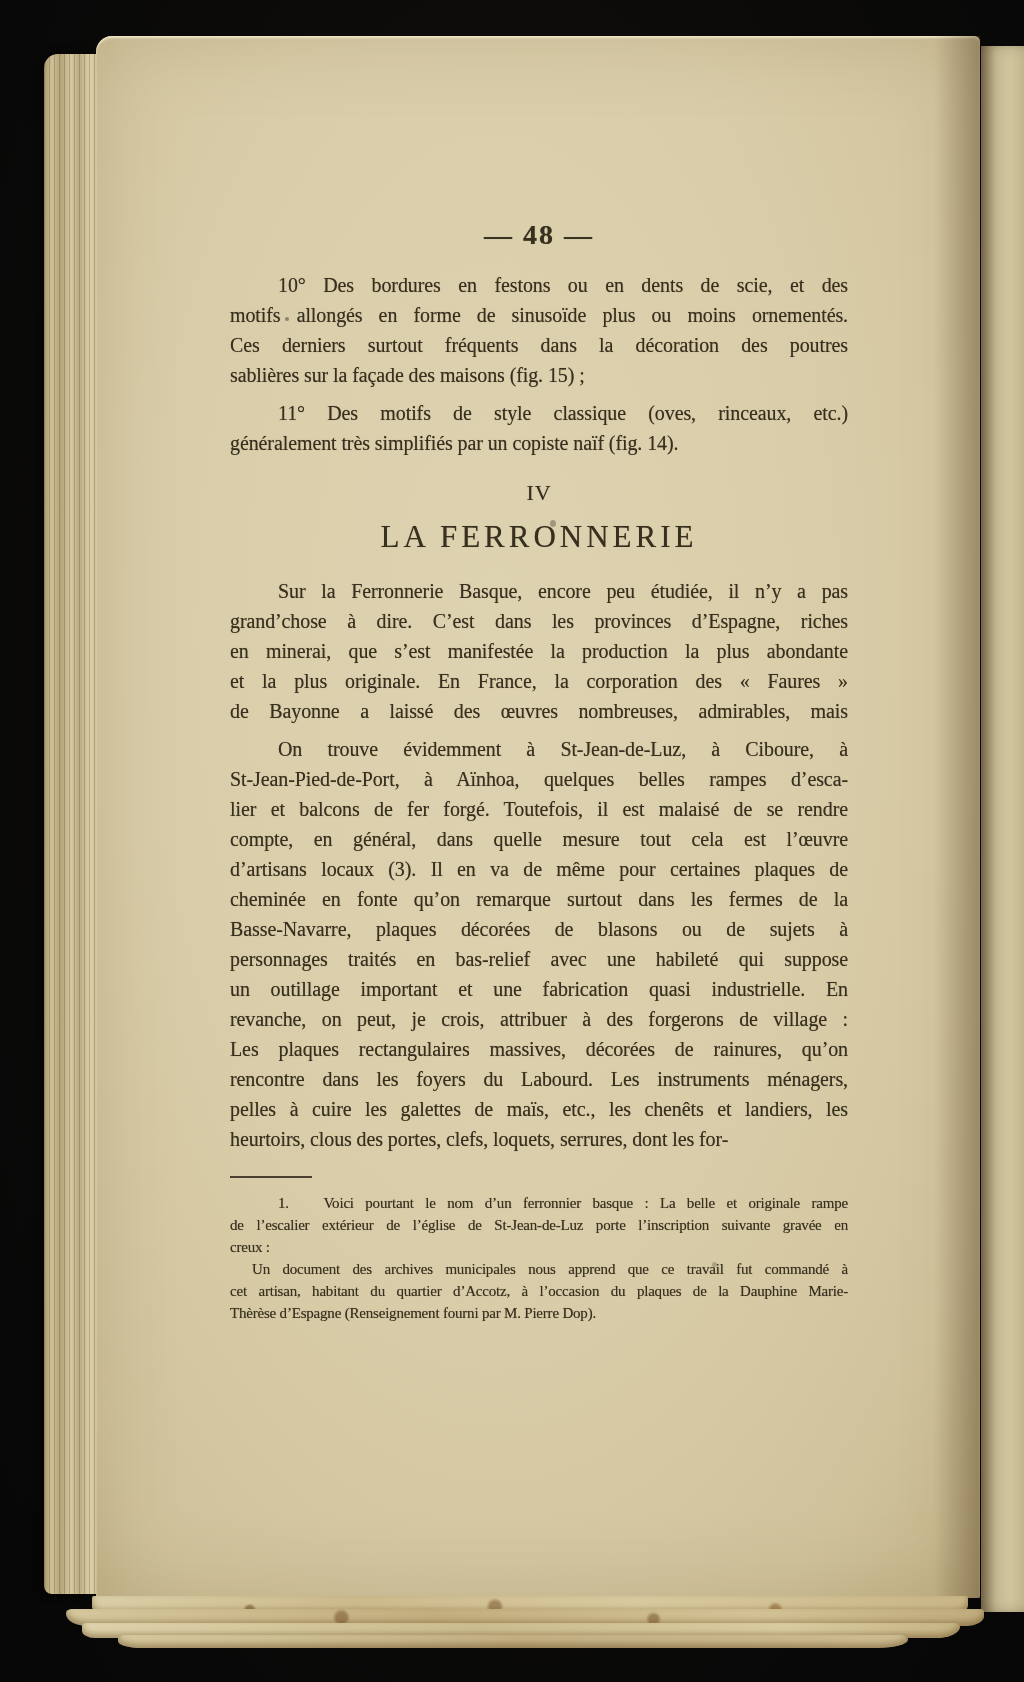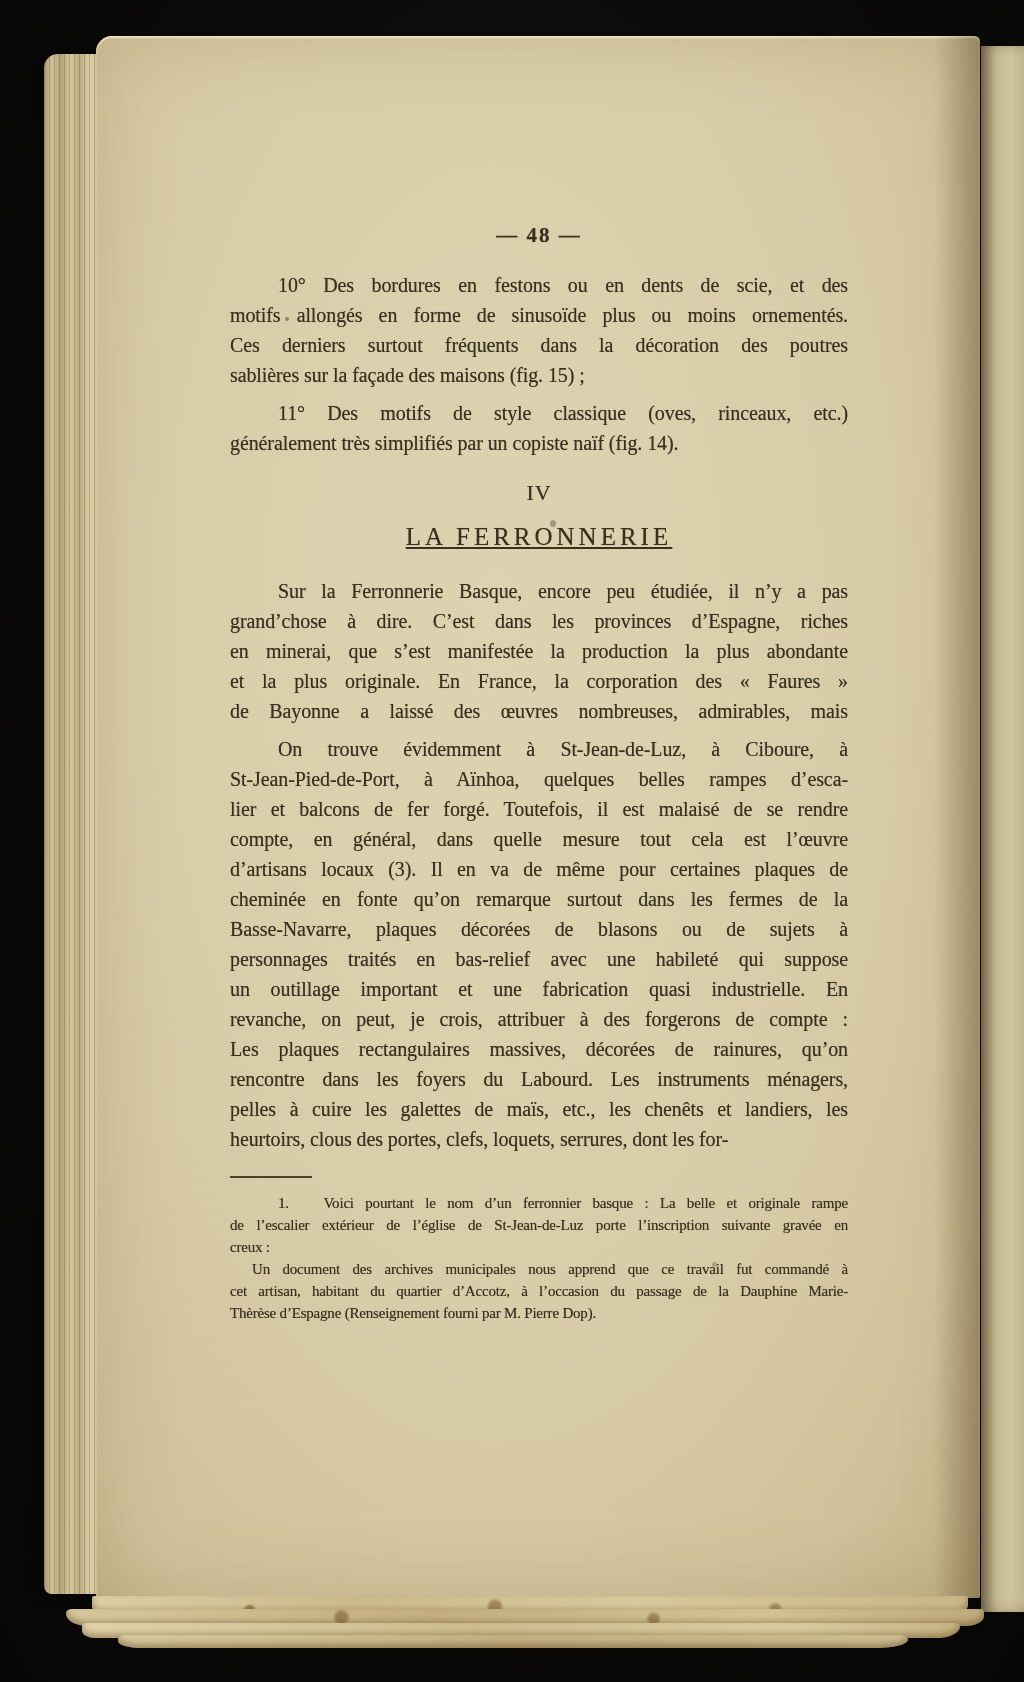--- a/index.html
+++ b/index.html
@@ -63,29 +63,29 @@
   .s1{left:454px;top:484px;width:6px;height:7px;background:#948a74;opacity:.8;}
   .s2{left:189px;top:281px;width:4px;height:4px;background:#6e6451;opacity:.7;}
   .s3{left:616px;top:1226px;width:5px;height:5px;background:#8c8673;opacity:.6;}
 
   
   .textblock{
     position:absolute;left:134px;top:184px;width:618px;
     color:#38301f;font-size:20px;line-height:30px;letter-spacing:-0.1px;
     text-shadow:0 0 .7px rgba(56,48,31,.55);
   }
-  .pagenum{text-align:center;font-weight:bold;font-size:21px;letter-spacing:2px;margin-bottom:20px;}
+  .pagenum{text-align:center;font-weight:bold;font-size:28px;letter-spacing:2px;margin-bottom:20px;}
   .para{margin:8px 0 8px 0;}
   .jline{text-align:justify;margin-bottom:-30px;}
   .jline::after{content:"";display:inline-block;width:100%;}
   .fn .jline{margin-bottom:-22px;}
   .ind{text-indent:48px;}
   .ind-sm{text-indent:22px;}
   .sec-num{text-align:center;font-size:22px;letter-spacing:1px;margin:20px 0 14px;}
-  .sec-title{text-align:center;font-size:25px;letter-spacing:4px;margin:0 0 24px;text-decoration:underline;}
+  .sec-title{text-align:center;font-size:31px;letter-spacing:4px;margin:0 0 24px;}
   .fnrule{width:82px;border:0;border-top:2px solid #4a4030;margin:22px 0 14px 0;}
   .fn{font-size:15px;line-height:22px;letter-spacing:-0.2px;}
   .fn .inscription{font-size:18px;letter-spacing:.5px;word-spacing:7px;text-indent:22px;line-height:26px;margin:2px 0;}
 </style>
 </head>
 <body>
 
 <div class="scan">
   <div class="stack-left"></div>
 
@@ -123,35 +123,35 @@
       <div class="para">
         <div class="jline ind">On trouve évidemment à St-Jean-de-Luz, à Ciboure, à</div>
         <div class="jline">St-Jean-Pied-de-Port, à Aïnhoa, quelques belles rampes d’esca-</div>
         <div class="jline">lier et balcons de fer forgé. Toutefois, il est malaisé de se rendre</div>
         <div class="jline">compte, en général, dans quelle mesure tout cela est l’œuvre</div>
         <div class="jline">d’artisans locaux (3). Il en va de même pour certaines plaques de</div>
         <div class="jline">cheminée en fonte qu’on remarque surtout dans les fermes de la</div>
         <div class="jline">Basse-Navarre, plaques décorées de blasons ou de sujets à</div>
         <div class="jline">personnages traités en bas-relief avec une habileté qui suppose</div>
         <div class="jline">un outillage important et une fabrication quasi industrielle. En</div>
-        <div class="jline">revanche, on peut, je crois, attribuer à des forgerons de compte :</div>
+        <div class="jline">revanche, on peut, je crois, attribuer à des forgerons de village :</div>
         <div class="jline">Les plaques rectangulaires massives, décorées de rainures, qu’on</div>
         <div class="jline">rencontre dans les foyers du Labourd. Les instruments ménagers,</div>
         <div class="jline">pelles à cuire les galettes de maïs, etc., les chenêts et landiers, les</div>
         <div>heurtoirs, clous des portes, clefs, loquets, serrures, dont les for-</div>
       </div>
 
       <hr class="fnrule">
 
       <div class="fn">
         <div class="jline ind">1.&nbsp;&nbsp;&nbsp;Voici pourtant le nom d’un ferronnier basque : La belle et originale rampe</div>
         <div class="jline">de l’escalier extérieur de l’église de St-Jean-de-Luz porte l’inscription suivante gravée en</div>
         <div>creux :</div>
         <div class="jline ind-sm">Un document des archives municipales nous apprend que ce travail fut commandé à</div>
-        <div class="jline">cet artisan, habitant du quartier d’Accotz, à l’occasion du passage de la Dauphine Marie-</div>
+        <div class="jline">cet artisan, habitant du quartier d’Accotz, à l’occasion du plaques de la Dauphine Marie-</div>
         <div>Thèrèse d’Espagne (Renseignement fourni par M. Pierre Dop).</div>
       </div>
     </div>
   </div>
 
   <div class="page-next"></div>
 
   <div class="deckle">
     <div class="d d1"></div>
     <div class="d d2"></div>

